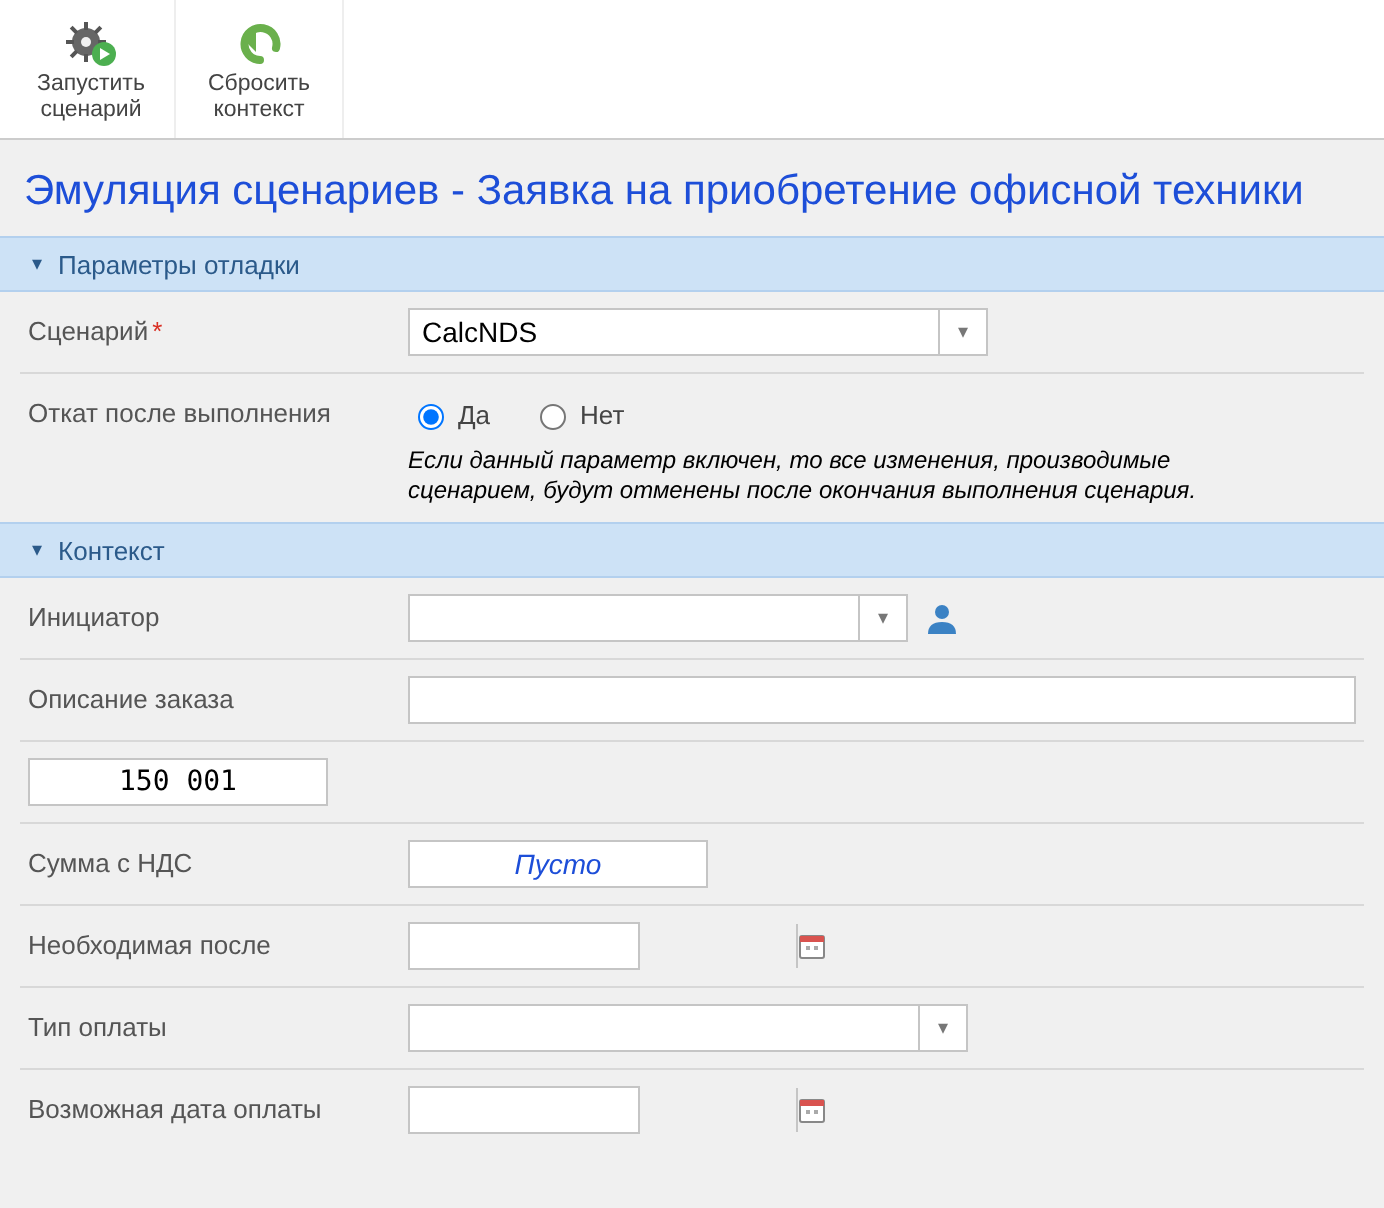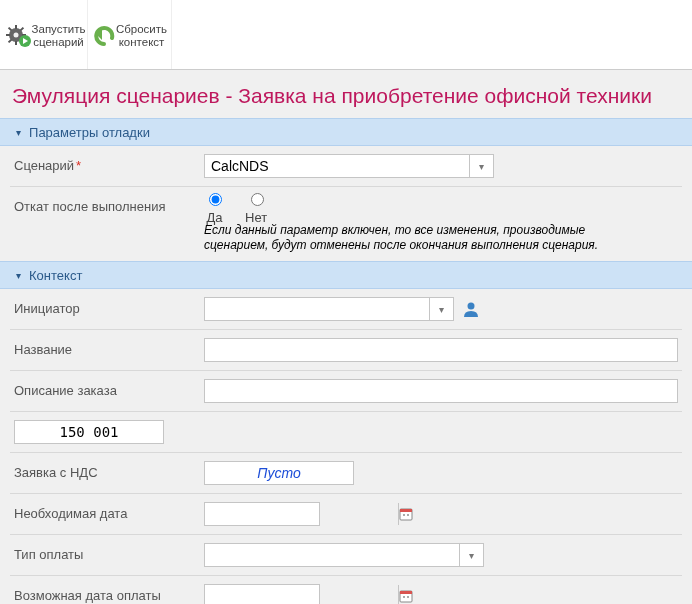--- a/index.html
+++ b/index.html
@@ -14,31 +14,31 @@
   .toolbar {
     background: #fff;
     border-bottom: 1px solid #ccc;
     display: flex;
     height: 70px;
     padding-left: 4px;
   }
   .tb-btn {
     width: 84px;
     display: flex;
-    flex-direction: row;
+    flex-direction: column;
     align-items: center;
     justify-content: center;
     cursor: pointer;
     border-right: 1px solid #eee;
   }
   .tb-btn .icon { height: 26px; display: flex; align-items: center; justify-content: center; }
   .tb-btn .lbl { font-size: 11.5px; line-height: 13px; text-align: center; color: #444; margin-top: 2px; }
   .page-title {
     font-size: 21px;
-    color: #be185d;
+    color: #1d4ed8;
     padding: 14px 12px 10px 12px;
     font-weight: 400;
   }
   .section-hdr {
     background: #cde2f6;
     border-top: 1px solid #b3d0ee;
     border-bottom: 1px solid #b3d0ee;
     height: 28px;
     display: flex;
     align-items: center;
@@ -92,21 +92,21 @@
     cursor: pointer;
     color: #777;
     font-size: 10px;
   }
   .w-full { width: 100%; }
   .w-med { width: 290px; }
   .w-date { width: 116px; }
   .w-sum { width: 150px; }
   .w-lookup { width: 250px; }
   .radio-line { display: flex; align-items: center; gap: 20px; height: 24px; }
-  .radio-line label { display: flex; align-items: center; gap: 4px; cursor: pointer; color: #444; flex-direction: column; }
+  .radio-line label { display: flex; align-items: center; gap: 4px; cursor: pointer; color: #444; }
   .hint { font-style: italic; color: #000000; font-size: 12px; line-height: 15px; margin-top: 4px; max-width: 420px; }
   .lookup-row { display: flex; align-items: center; gap: 8px; }
   .user-icon-btn { cursor: pointer; display: flex; align-items: center; }
   .cal-btn {
     width: 24px;
     border-left: 1px solid #c5c5c5;
     display: flex;
     align-items: center;
     justify-content: center;
     cursor: pointer;
@@ -205,57 +205,49 @@
         <span class="user-icon-btn">
           <svg width="18" height="18" viewBox="0 0 18 18">
             <circle cx="9" cy="6" r="3.5" fill="#3b82c4"></circle>
             <path d="M2 17 Q2 11 9 11 Q16 11 16 17 Z" fill="#3b82c4"></path>
           </svg>
         </span>
       </div>
     </div>
   </div>
 
-  <div class="row">
-    <div class="label">Название</div>
-    <div class="control">
-      <div class="input-wrap w-full">
-        <input type="text" value="" style="">
-      </div>
-    </div>
-  </div>
 
   <div class="row">
     <div class="label">Описание заказа</div>
     <div class="control">
       <div class="input-wrap w-full">
         <input type="text" value="" style="">
       </div>
     </div>
   </div>
 
   <div class="row">
     <div class="control">
       <div class="input-wrap w-sum">
         <input type="text" style="font-family: Consolas, monospace;" value="150 001">
       </div>
     </div>
   </div>
 
   <div class="row">
-    <div class="label">Заявка с НДС</div>
+    <div class="label">Сумма с НДС</div>
     <div class="control">
       <div class="input-wrap w-sum">
         <input type="text" class="italic-ph" value="Пусто" style="">
       </div>
     </div>
   </div>
 
   <div class="row">
-    <div class="label">Необходимая дата</div>
+    <div class="label">Необходимая после</div>
     <div class="control">
       <div class="select-wrap w-date">
         <input type="text" value="" style="">
         <div class="cal-btn">
           <svg width="14" height="14" viewBox="0 0 14 14">
             <rect x="1" y="2" width="12" height="11" rx="1" fill="#fff" stroke="#888"></rect>
             <rect x="1" y="2" width="12" height="3" fill="#d9534f"></rect>
             <rect x="4" y="7" width="2" height="2" fill="#aaa"></rect>
               <rect x="8" y="7" width="2" height="2" fill="#aaa"></rect>
           </svg>

